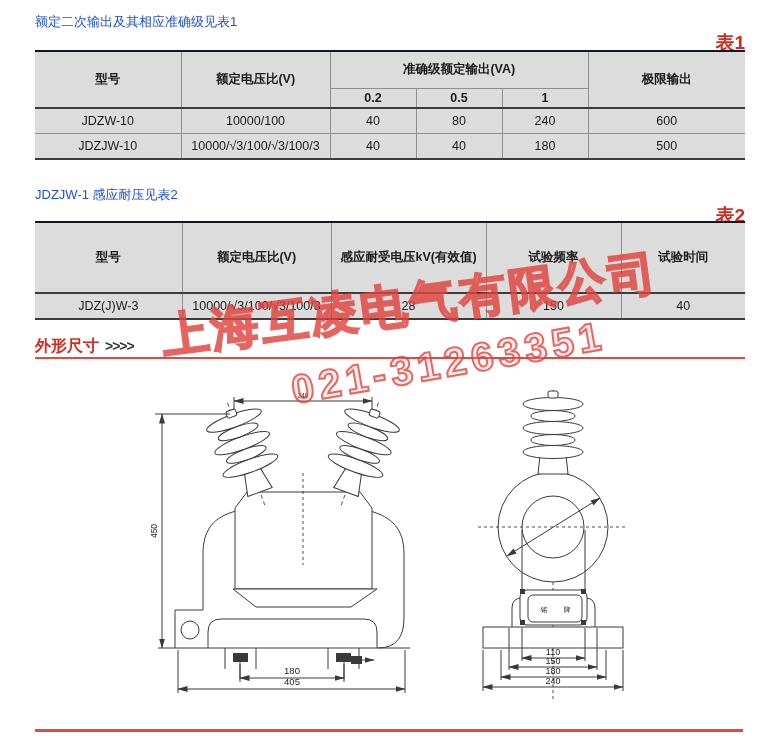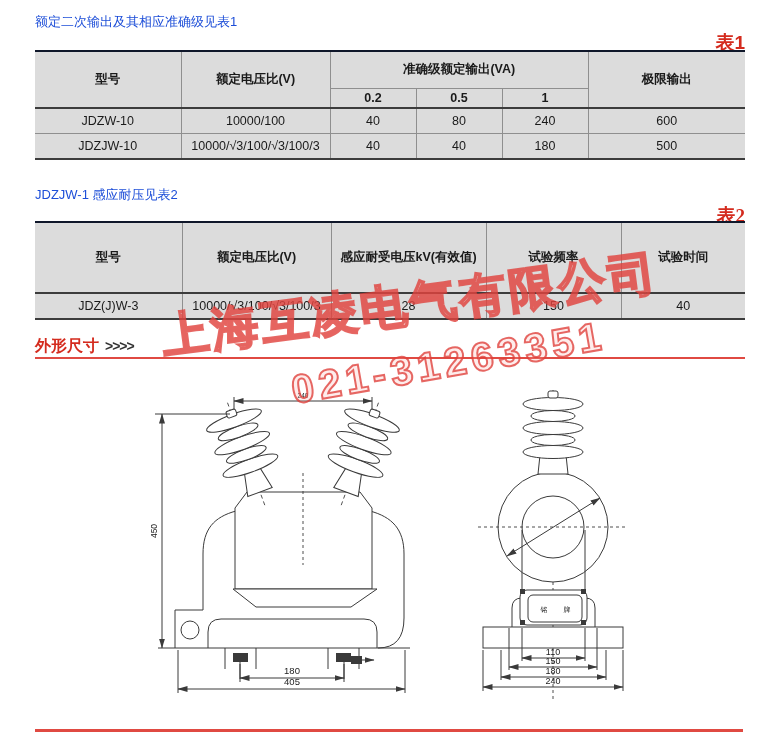--- a/index.html
+++ b/index.html
@@ -71,21 +71,21 @@
       <td>40</td>
       <td>40</td>
       <td>180</td>
       <td>500</td>
     </tr>
   </tbody>
     </table>
 </div>
 
 <div class="abs sec-title" style="left:35px;top:186px;">JDZJW-1 感应耐压见表2</div>
-<div class="abs tag" style="right:25px;top:203px;font-family:Liberation Serif, serif;">表2</div>
+<div class="abs tag" style="right:25px;top:203px;">表2</div>
 
 <div class="abs" style="left:35px;top:221px;">
   <table class="dtable">
     <colgroup>
         <col style="width:147px">
         <col style="width:149px">
         <col style="width:155px">
         <col style="width:135px">
         <col style="width:124px">
       </colgroup>

